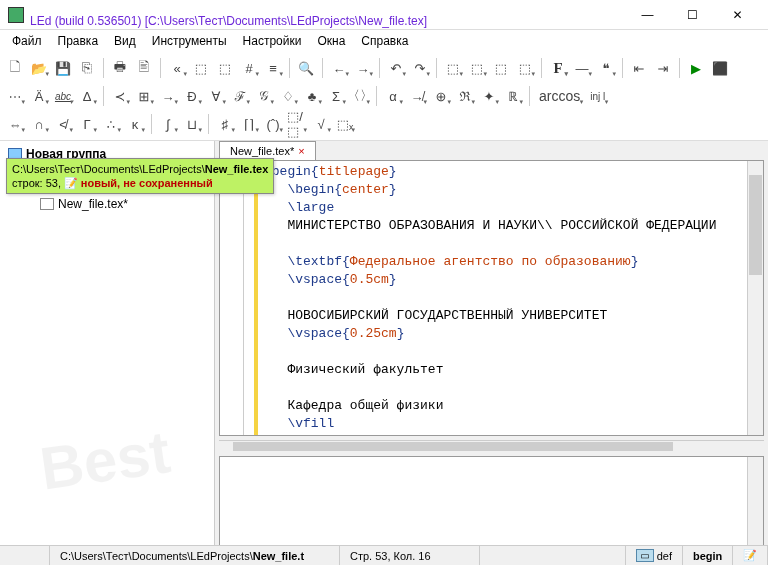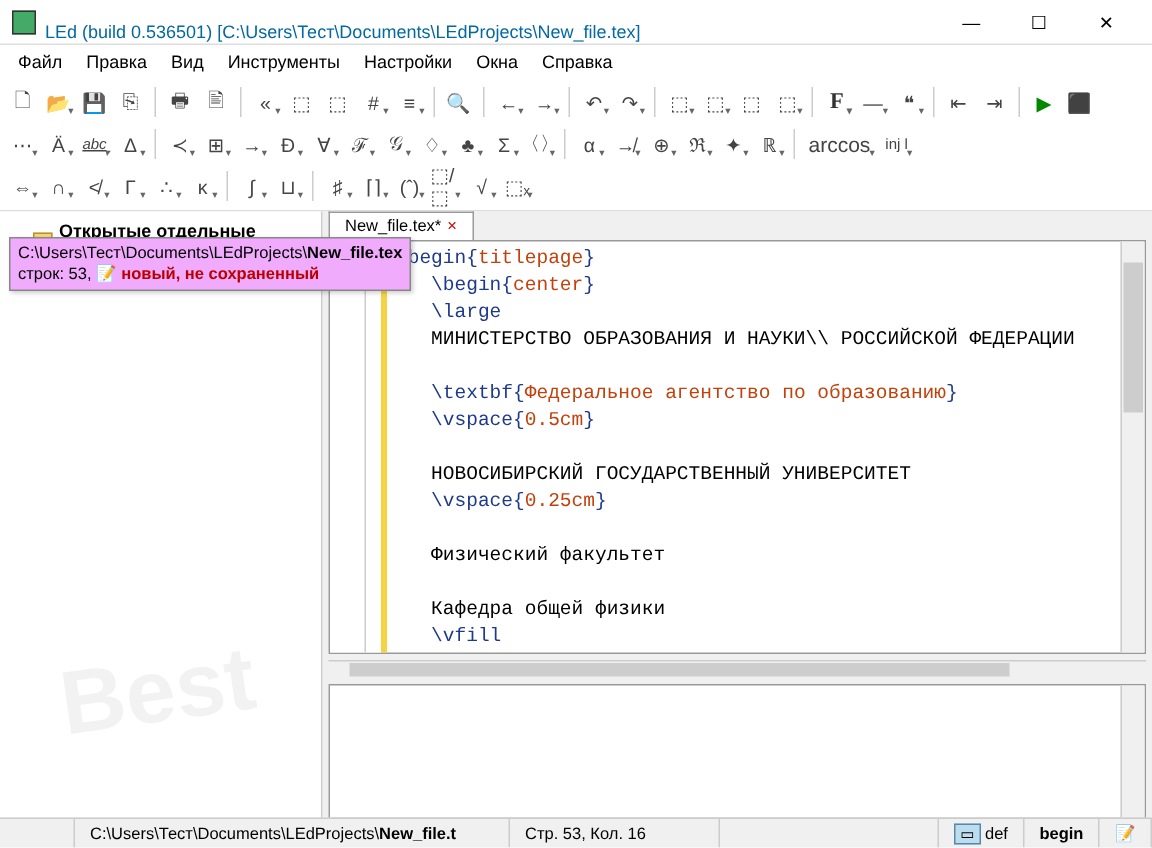--- a/index.html
+++ b/index.html
@@ -1,19 +1,19 @@
 <!DOCTYPE html>
 <html><head>
 <meta charset="utf-8">
 <style>
 * { margin:0; padding:0; box-sizing:border-box; }
 body { font-family:"Segoe UI",Tahoma,sans-serif; font-size:12px; background:#fff; width:768px; height:565px; overflow:hidden; position:relative; }
 .titlebar { height:30px; background:#fff; border-bottom:1px solid #ddd; display:flex; align-items:center; padding:0 8px; }
 .titlebar .icon { width:16px; height:16px; background:#4a6; margin-right:6px; border:1px solid #333; }
-.titlebar .title { flex:1; font-size:12px; color:#0369a1;margin-top:12px; }
+.titlebar .title { flex:1; font-size:12px; color:#6d28d9;margin-top:12px; }
 .titlebar .winbtns { display:flex; }
 .titlebar .winbtn { width:45px; height:28px; display:flex; align-items:center; justify-content:center; font-size:12px; }
 .menubar { height:22px; display:flex; align-items:center; padding:0 4px; background:#fff; }
 .menubar .menuitem { padding:2px 8px; font-size:12px; color:#000;text-align:center; }
 .toolbar { background:#fff; border-bottom:1px solid #ddd; padding:2px 4px; }
 .toolbar-row { display:flex; align-items:center; gap:2px; height:28px; flex-wrap:nowrap; }
 .tbtn { width:22px; height:22px; display:flex; align-items:center; justify-content:center; border:1px solid transparent; font-size:13px; color:#444; position:relative; }
 .tbtn.dd::after { content:"▾"; font-size:7px; position:absolute; right:0; bottom:0; color:#666; }
 .sep { width:1px; height:20px; background:#ccc; margin:0 3px; }
 .main { display:flex; height:calc(100% - 30px - 22px - 84px - 20px); }
@@ -40,21 +40,21 @@
 .arg { color:#c2410c; }
 .vscroll { width:16px; background:#f0f0f0; border-left:1px solid #ccc; position:relative; }
 .vscroll .thumb { position:absolute; top:14px; left:1px; right:1px; height:100px; background:#cdcdcd; }
 .hscroll { height:16px; background:#f0f0f0; border-top:1px solid #ccc; margin:0 4px; position:relative; }
 .hscroll .thumb { position:absolute; left:14px; top:1px; bottom:1px; width:440px; background:#cdcdcd; }
 .preview { height:120px; border:1px solid #999; margin:4px; background:#fff; position:relative; }
 .preview .vscroll { position:absolute; right:0; top:0; bottom:0; }
 .statusbar { position:absolute; bottom:0; left:0; right:0; height:20px; background:#f0f0f0; border-top:1px solid #ccc; display:flex; align-items:center; font-size:11px; }
 .statusbar .cell { padding:0 10px; border-right:1px solid #ccc; height:100%; display:flex; align-items:center; }
 .statusbar .path b { font-weight:bold; }
-.tooltip { position:absolute; top:158px; left:6px; background:#f0abfc; border:1px solid #888; padding:3px 5px; font-size:11px; line-height:14px; z-index:50; box-shadow:1px 1px 3px rgba(0,0,0,0.2); }
+.tooltip { position:absolute; top:158px; left:6px; background:#bef264; border:1px solid #888; padding:3px 5px; font-size:11px; line-height:14px; z-index:50; box-shadow:1px 1px 3px rgba(0,0,0,0.2); }
 .tooltip .red { color:#b00; font-weight:bold; }
 .tlabel { font-family:"Times New Roman",serif; font-size:15px; font-weight:bold; color:#333; }
 .watermark { position:absolute; left:40px; bottom:70px; font-size:60px; color:rgba(0,0,0,0.05); font-weight:bold; transform:rotate(-8deg); pointer-events:none; font-family:sans-serif; }
 </style>
 </head>
 <body>
 
 <div class="titlebar">
   <span class="icon"></span>
   <span class="title">LEd (build 0.536501) [C:\Users\Тест\Documents\LEdProjects\New_file.tex]</span>
@@ -157,20 +157,24 @@
     <span class="tbtn dd">⌈⌉</span>
     <span class="tbtn dd">(ˆ)</span>
     <span class="tbtn dd">⬚/⬚</span>
     <span class="tbtn dd">√</span>
     <span class="tbtn dd">⬚ₓ</span>
   </div>
 </div>
 
 <div class="main">
   <div class="sidebar">
+    <div class="tree-item bold">
+      <span class="tree-icon" style="background:#8cf;border:1px solid #36a"></span>
+      <span>Новая группа</span>
+    </div>
     <div class="tree-item bold indent1">
       <span class="tree-icon ti-folder"></span>
       <span>Открытые отдельные файлы</span>
     </div>
     <div class="tree-item indent2">
       <span class="tree-icon ti-file"></span>
       <span>New_file.tex*</span>
     </div>
   </div>
 

